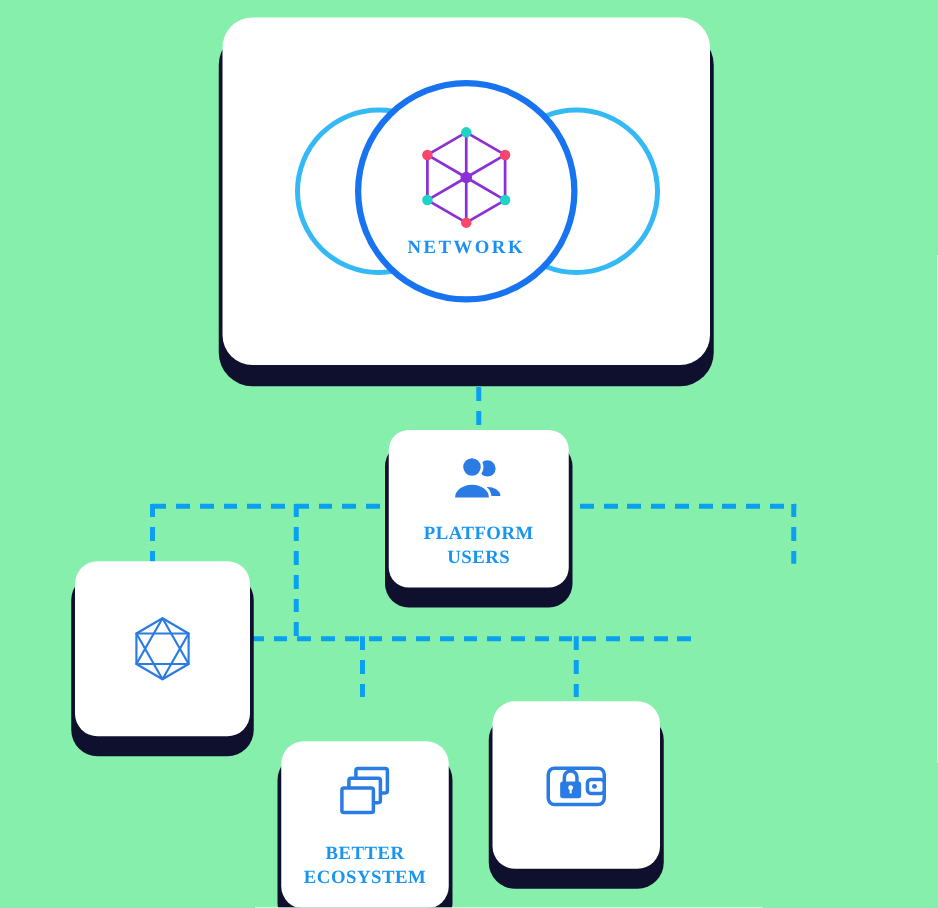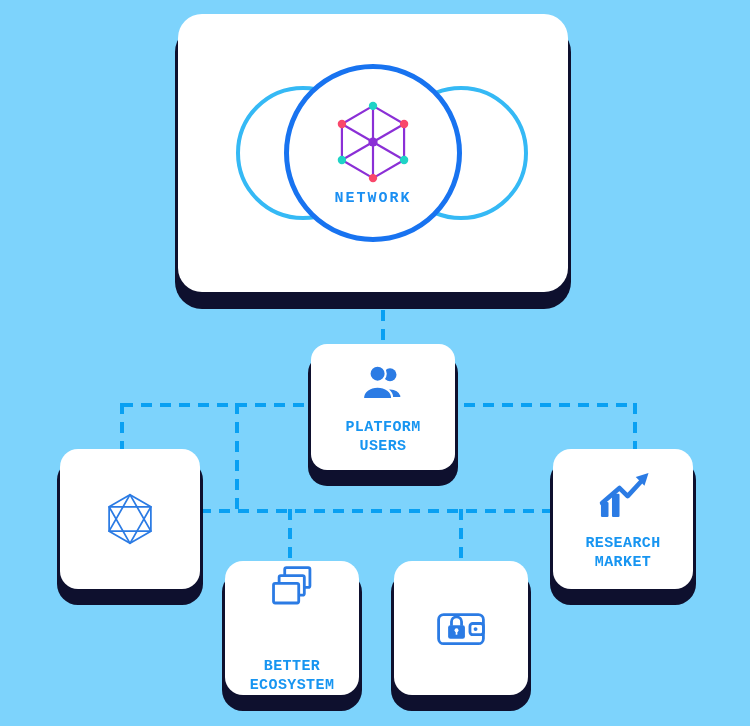--- a/index.html
+++ b/index.html
@@ -1,18 +1,18 @@
 <!DOCTYPE html>
 <html><head>
 <meta charset="utf-8">
 <style>
   html,body{margin:0;padding:0;background:#ffffff;}
   .stage{
-    position:relative;width:750px;height:726px;background:#7dd3fc;
-    overflow:hidden;font-family:Liberation Mono, monospace;
+    position:relative;width:750px;height:726px;background:#86efac;
+    overflow:hidden;font-family:Liberation Serif, serif;
   }
   
   .conn{position:absolute;z-index:1;}
   .conn.h{height:4px;background-image:repeating-linear-gradient(90deg,#09a0f2 0 11px,transparent 11px 19px);}
   .conn.v{width:4px;background-image:repeating-linear-gradient(180deg,#09a0f2 0 11px,transparent 11px 19px);}
   .c1{left:381px;top:291px;height:56px;}
   .c2{left:122px;top:403px;width:515px;}
   .c3{left:120px;top:403px;height:48px;}
   .c4{left:633px;top:403px;height:48px;}
   .c5{left:235px;top:403px;height:110px;}
@@ -26,21 +26,21 @@
     display:flex;flex-direction:column;align-items:center;justify-content:center;
   }
   .card .label{
     font-weight:800;font-size:15px;line-height:1.28;letter-spacing:.4px;
     color:#1795f1;text-align:center;margin-top:10px;width:118px;
   }
   .platform{left:311px;top:344px;width:144px;height:126px;border-radius:16px;}
   .platform .label{margin-top:6px;}
   .blockchain{left:60px;top:449px;width:140px;height:140px;}
   .research{left:553px;top:449px;width:140px;height:140px;}
-  .better{left:225px;top:561px;width:134px;height:134px;justify-content:space-between;}
+  .better{left:225px;top:593px;width:134px;height:134px;}
   .walletc{left:394px;top:561px;width:134px;height:134px;}
   
   .top-card{
     position:absolute;left:178px;top:14px;width:390px;height:278px;
     background:#ffffff;border-radius:24px;box-shadow:0 14px 0 3px #0e102e;z-index:2;
   }
   .ring{
     position:absolute;width:134px;height:134px;border:4px solid #35b9f5;
     border-radius:50%;top:72px;box-sizing:border-box;
   }
@@ -113,31 +113,20 @@
   <div class="card blockchain">
     <svg viewBox="0 0 100 100" width="58" height="58">
       <g fill="none" stroke="#2b7be4" stroke-width="3" stroke-linejoin="round">
         <polygon points="50,8 86,29 86,71 50,92 14,71 14,29"></polygon>
         <polygon points="50,8 86,71 14,71"></polygon>
         <polygon points="50,92 86,29 14,29"></polygon>
       </g>
     </svg>
   </div>
 
-  <div class="card research">
-    <svg viewBox="0 0 100 100" width="58" height="58">
-      <g fill="#2b7be4">
-        <rect x="12" y="62" width="13" height="26" rx="2"></rect>
-        <rect x="31" y="48" width="13" height="40" rx="2"></rect>
-      </g>
-      <polyline points="14,64 44,38 58,52 80,28" fill="none" stroke="#2b7be4" stroke-width="8" stroke-linecap="round" stroke-linejoin="round"></polyline>
-      <polygon points="94,12 87,34 72,19" fill="#2b7be4"></polygon>
-    </svg>
-    <div class="label">RESEARCH MARKET</div>
-  </div>
 
   <div class="card better">
     <svg viewBox="0 0 100 100" width="56" height="56">
       <g fill="#ffffff" stroke="#2b7be4" stroke-width="5" stroke-linejoin="round">
         <rect x="37" y="12" width="45" height="35" rx="3"></rect>
         <rect x="27" y="26" width="45" height="35" rx="3"></rect>
         <rect x="17" y="40" width="45" height="35" rx="3"></rect>
       </g>
     </svg>
     <div class="label">BETTER ECOSYSTEM</div>

